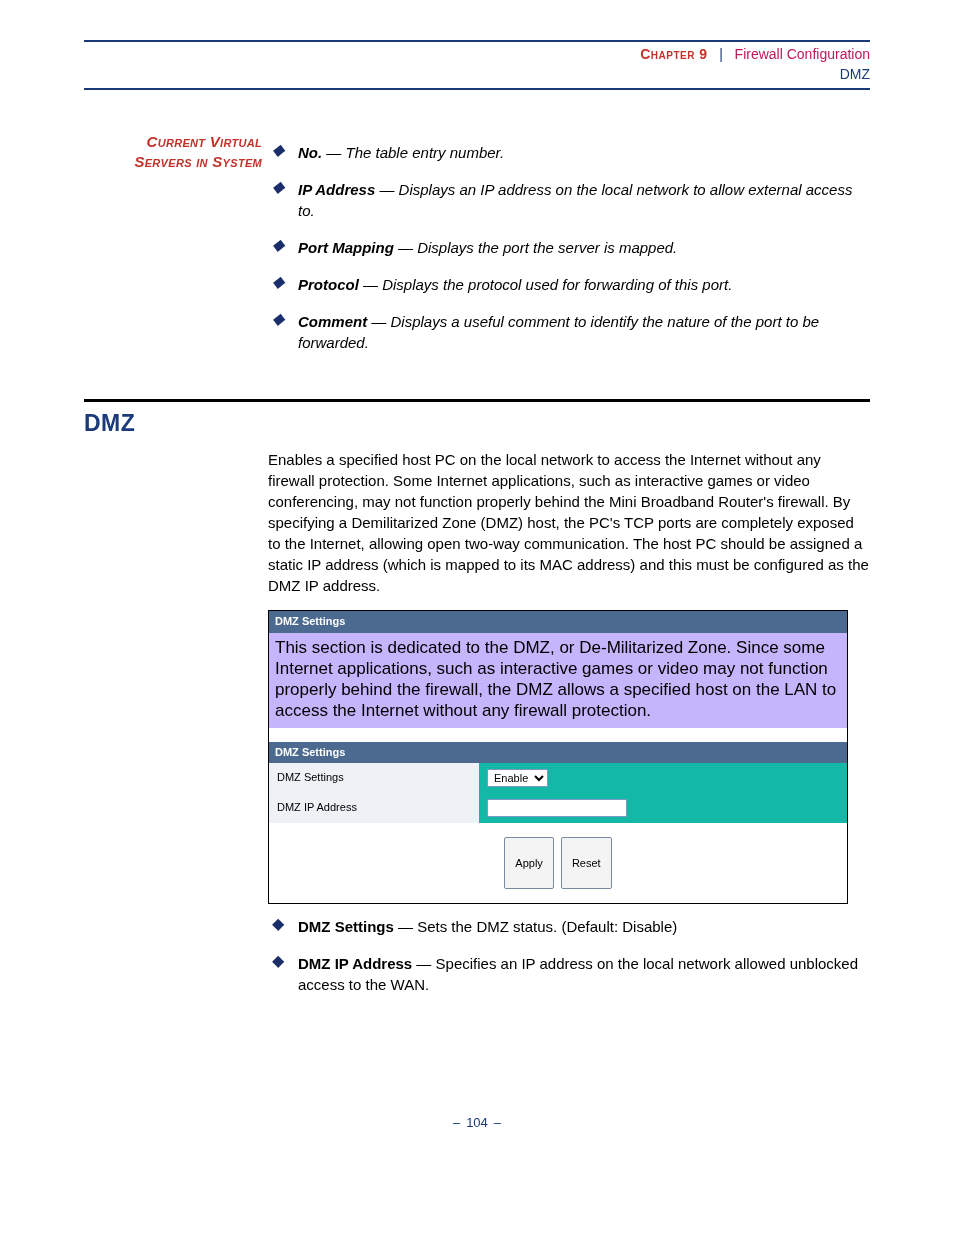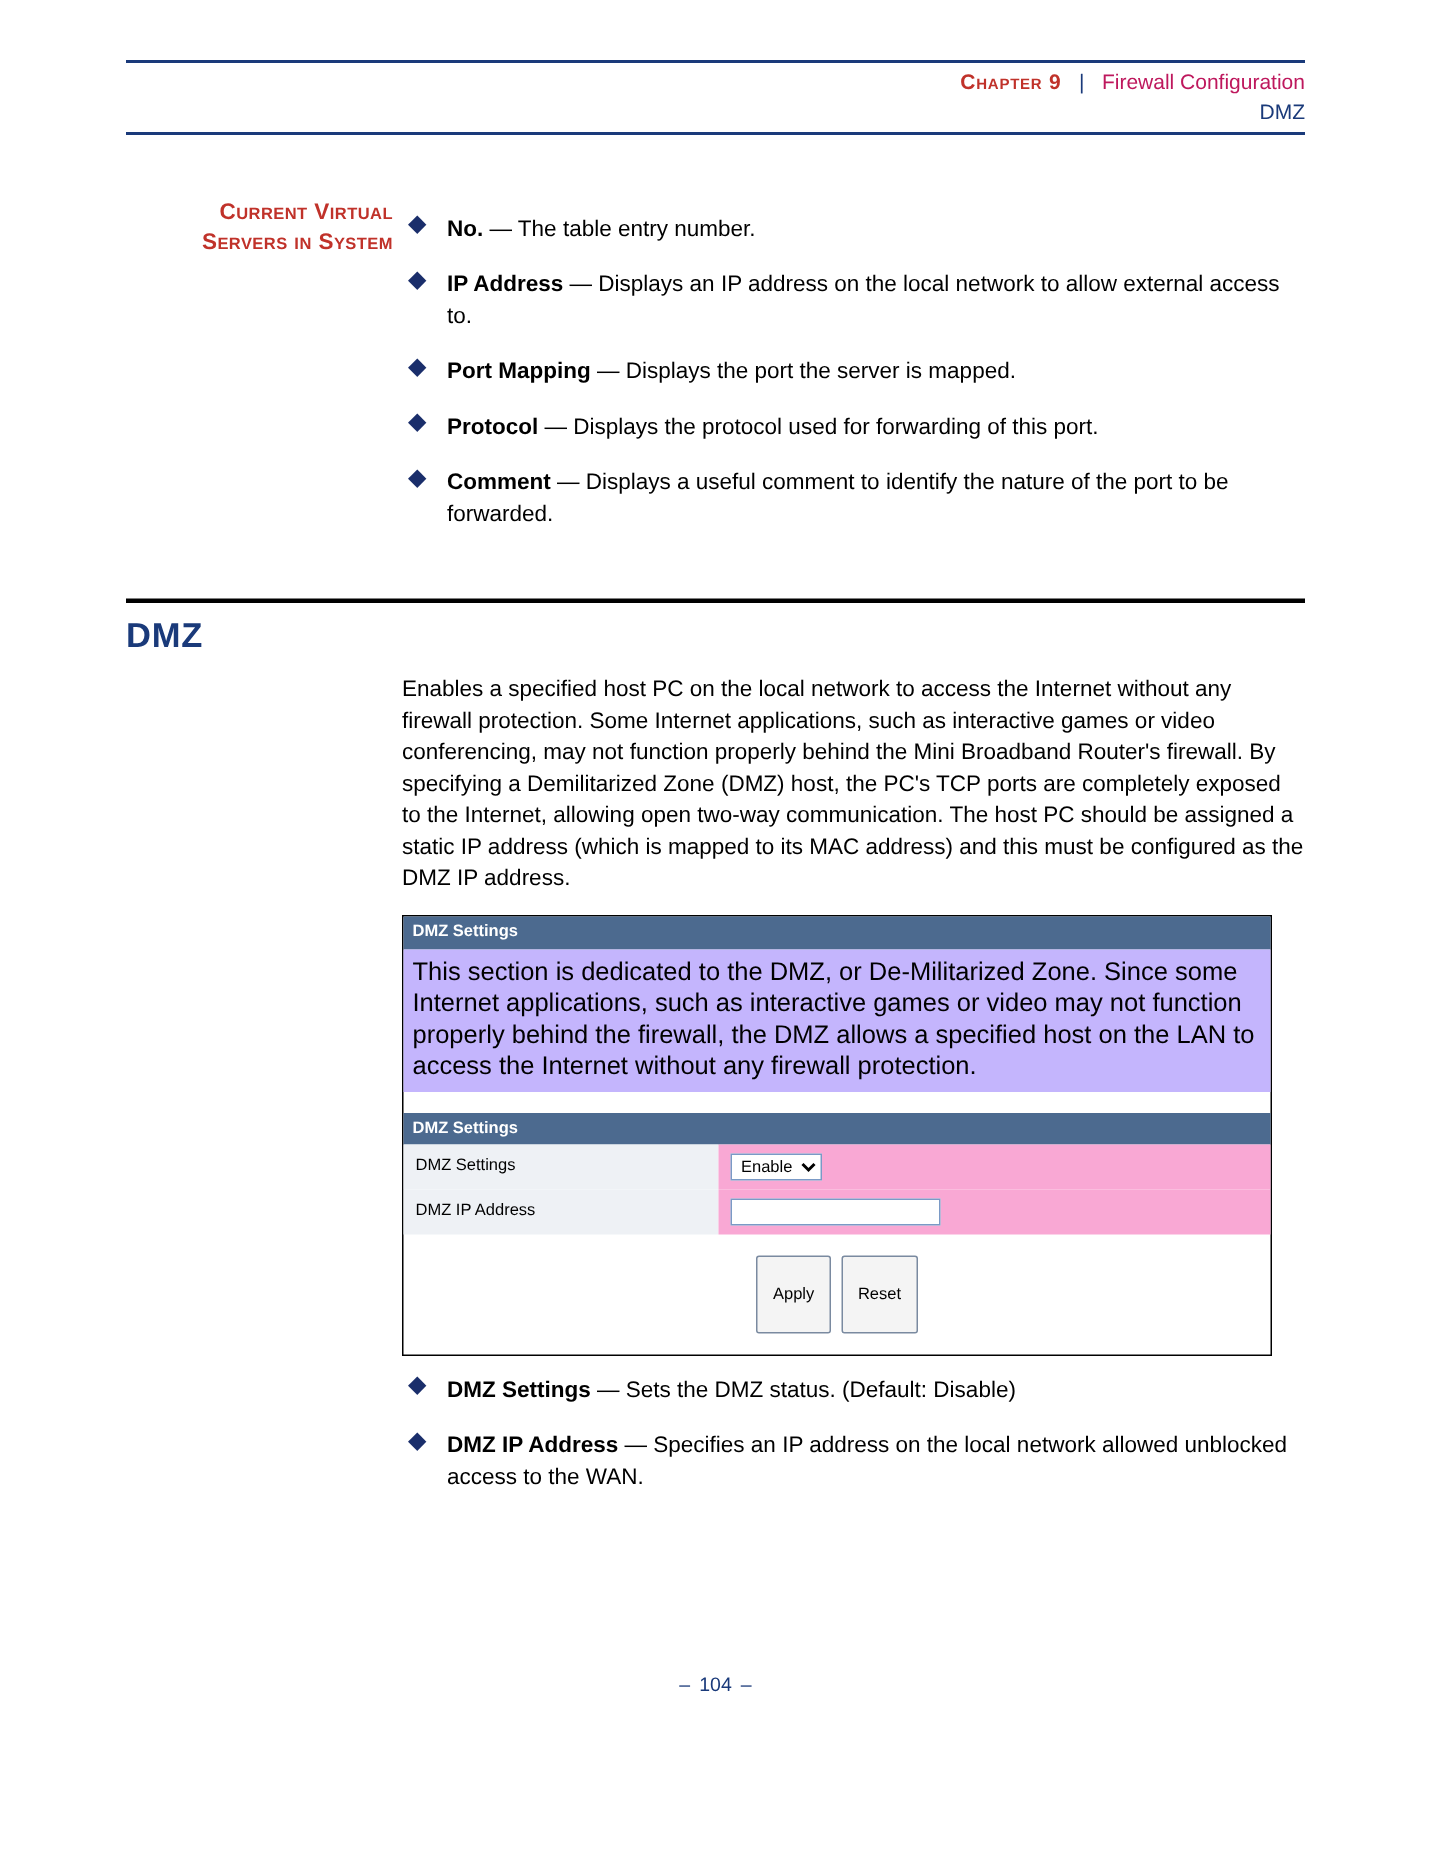--- a/index.html
+++ b/index.html
@@ -39,20 +39,21 @@
     display: block;
     color: #1a3a7a;
   }
   .content {
     margin-top: 40px;
   }
   .two-col {
     display: flex;
     align-items: flex-start;
     gap: 6px;
+    font-style: italic;
   }
   .margin-label {
     width: 178px;
     flex: 0 0 178px;
     text-align: right;
     font-weight: bold;
     color: #c0322a;
     font-variant: small-caps;
     font-size: 15px;
     line-height: 1.35;
@@ -141,21 +142,21 @@
   .shot-table td {
     background: #eef1f5;
     padding: 6px 8px;
     vertical-align: middle;
   }
   .shot-table td.label-cell {
     width: 210px;
     color: #000;
   }
   .shot-table td.control-cell {
-    background: #f9a8d4;
+    background: #14b8a6;
   }
   .shot select, .shot input[type="text"] {
     font-family: Tahoma, Verdana, sans-serif;
     font-size: 11px;
     border: 1px solid #7a9ac6;
     padding: 1px 2px;
     background: #fff;
   }
   .shot input[type="text"] { width: 140px; height: 18px; }
   .shot .btn-row {

